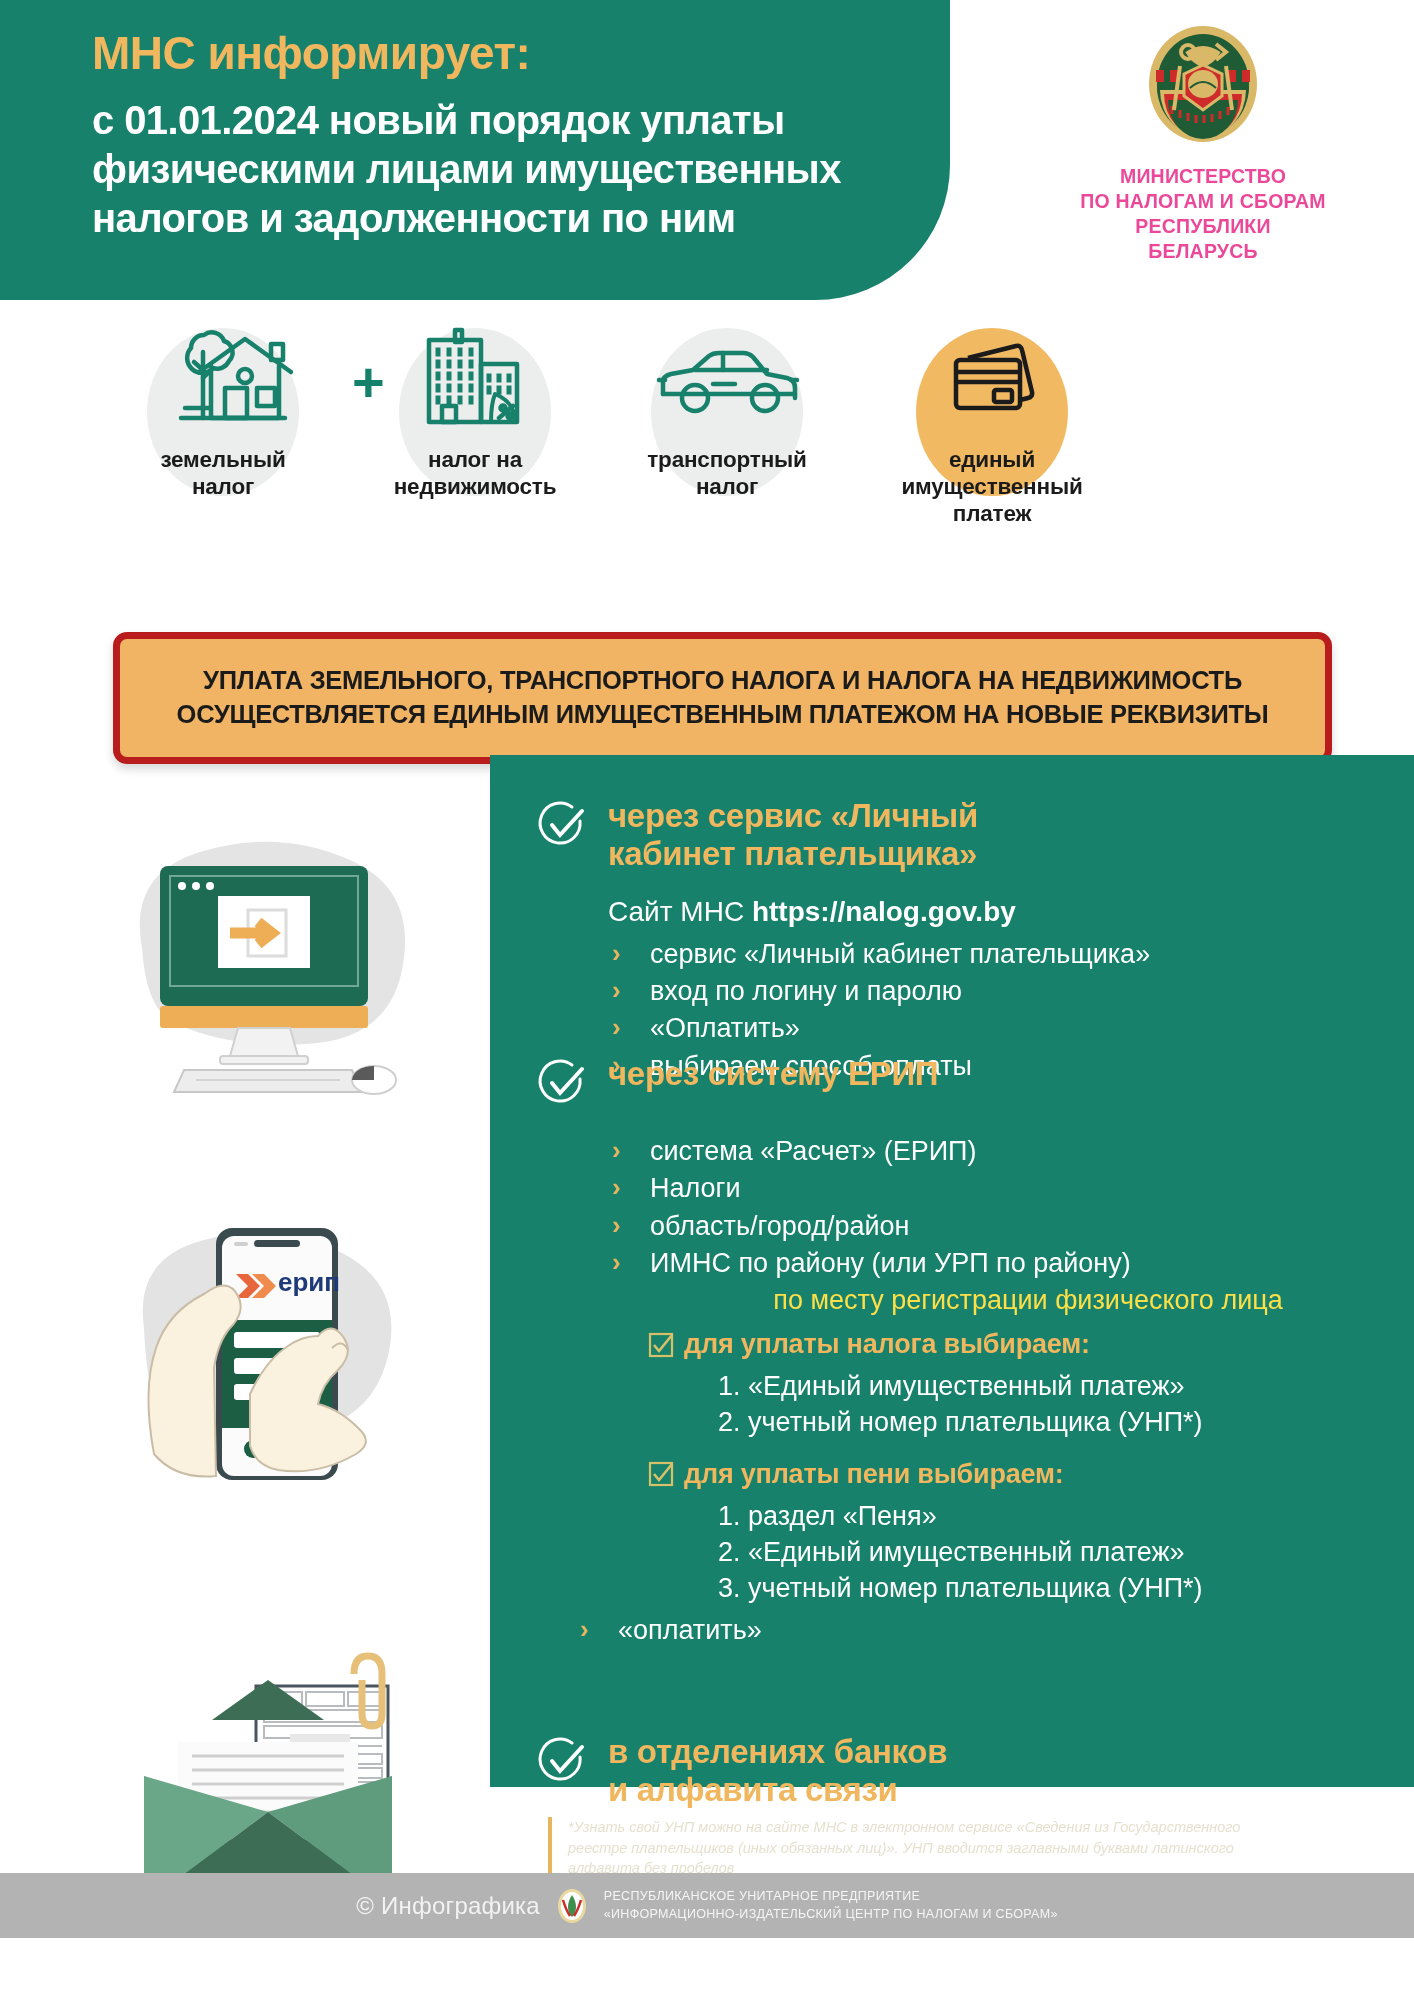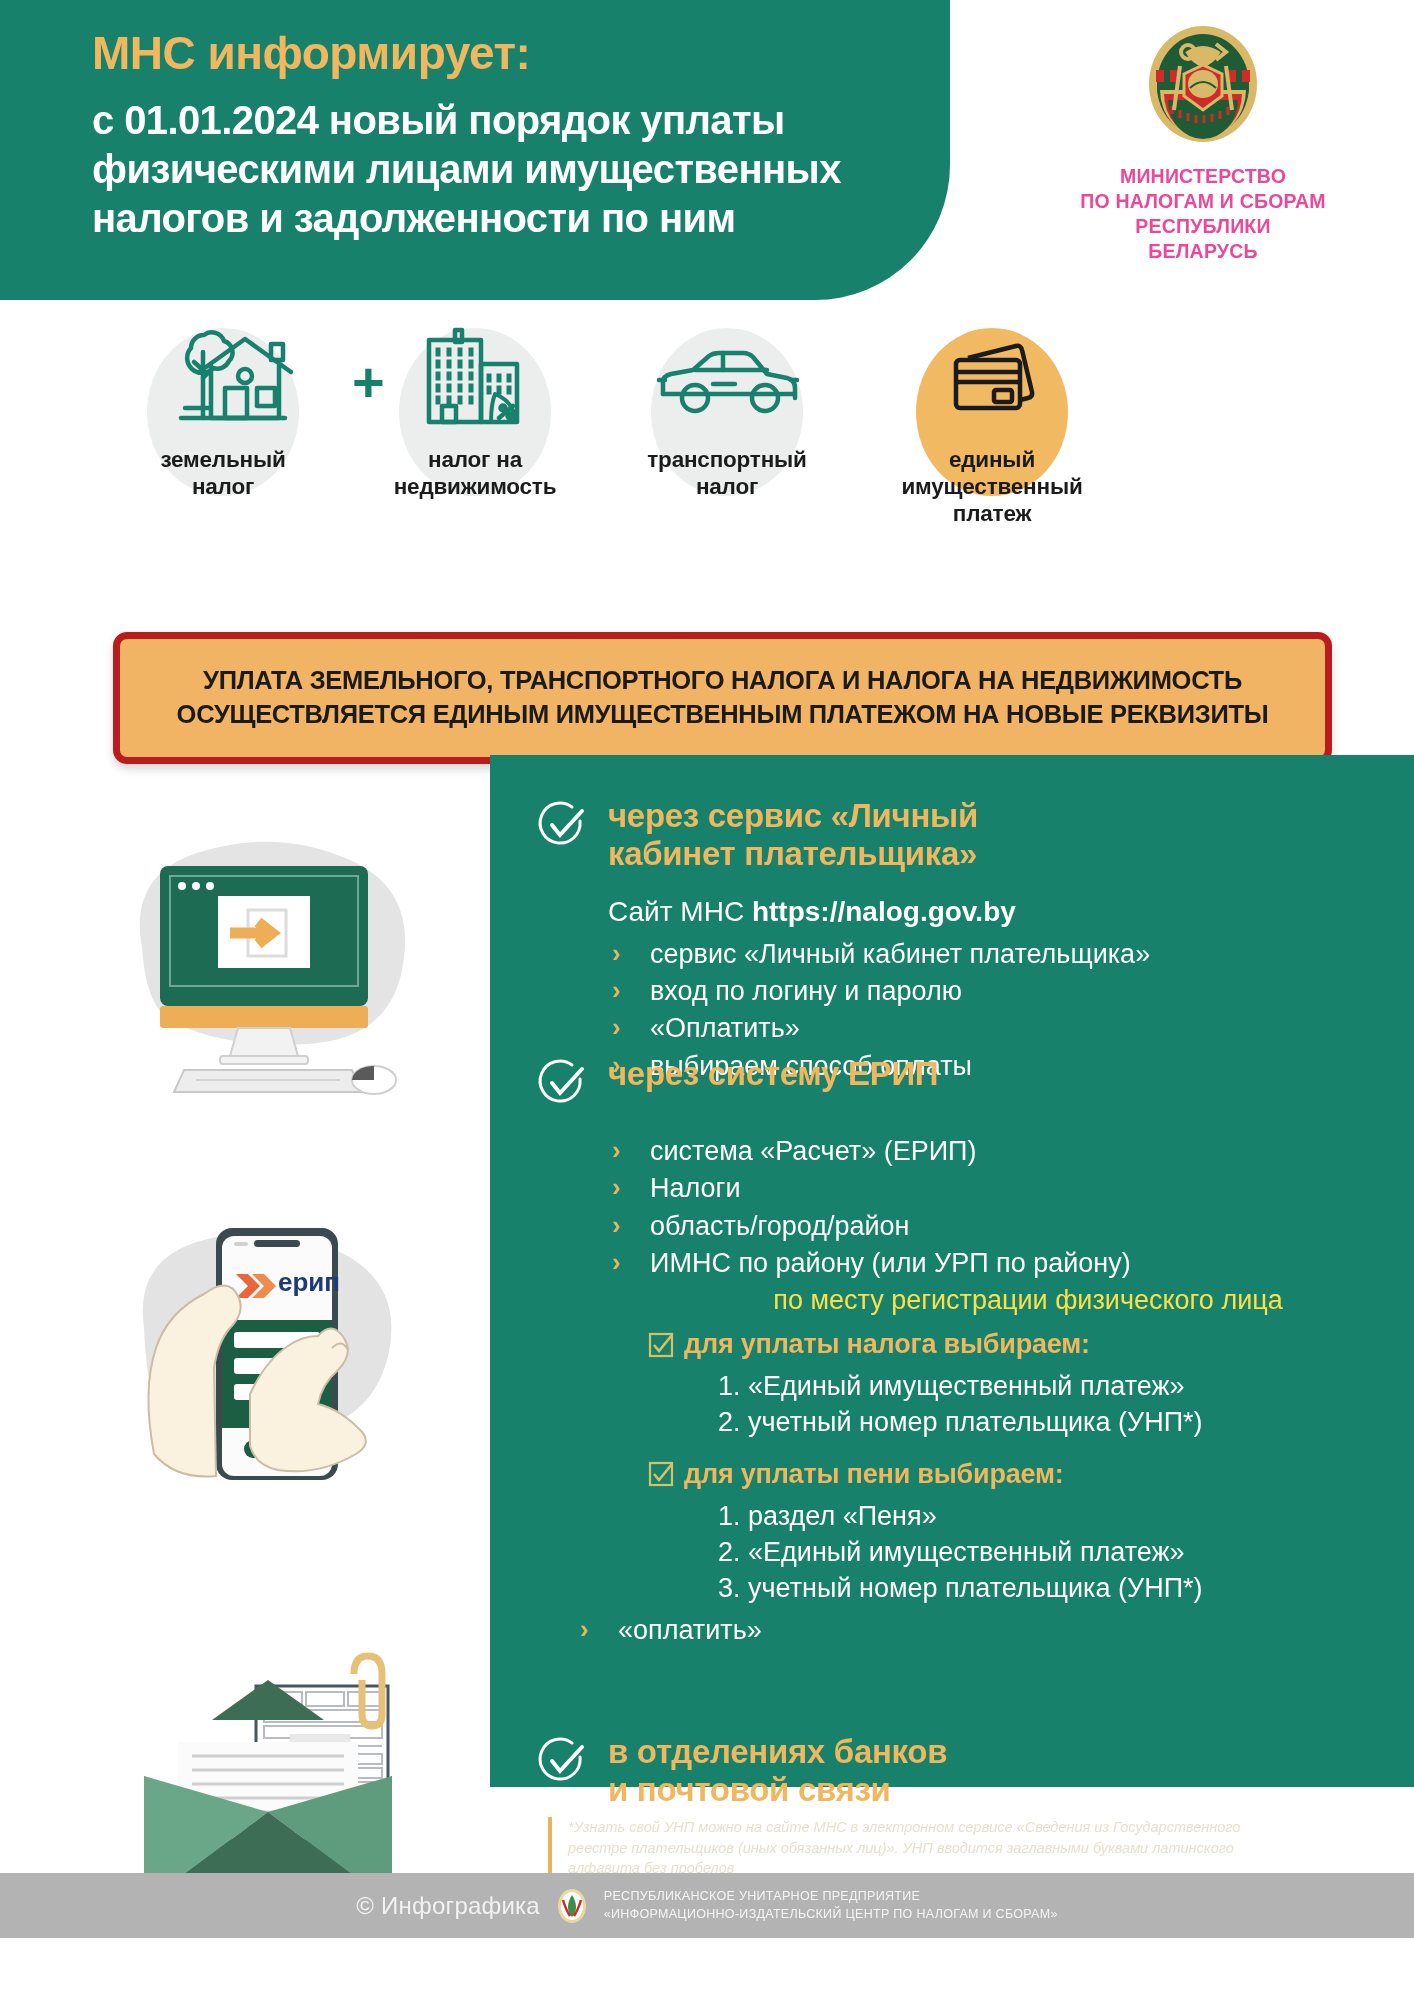--- a/index.html
+++ b/index.html
@@ -478,21 +478,21 @@
     </div>
 
     <div class="sec" style="top:978px;left:46px;width:860px;">
       <div class="sec-head">
         <svg class="chk" viewBox="0 0 52 52" fill="none" stroke="#ffffff" stroke-width="3" stroke-linecap="round">
           <path d="M44 22 a20 20 0 1 1 -8 -14"></path>
           <path d="M16 26 l8 10 l22 -24" stroke-width="4"></path>
         </svg>
         <div class="sec-title">
           <div>в отделениях банков</div>
-          <div>и почтовой связи</div>
+          <div>и алфавита связи</div>
         </div>
       </div>
     </div>
 
     <div class="note" style="top:1062px;">
       <div>*Узнать свой УНП можно на сайте МНС в электронном сервисе «Сведения из Государственного</div>
       <div>реестре плательщиков (иных обязанных лиц)». УНП вводится заглавными буквами латинского</div>
       <div>алфавита без пробелов</div>
     </div>
   </div>

